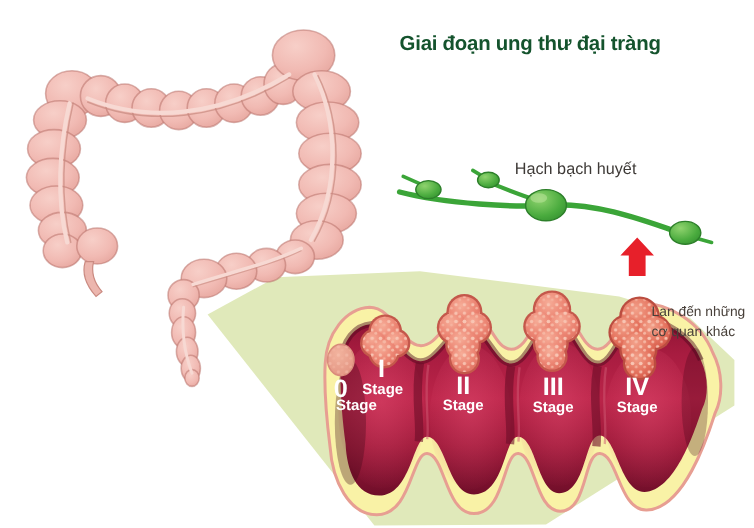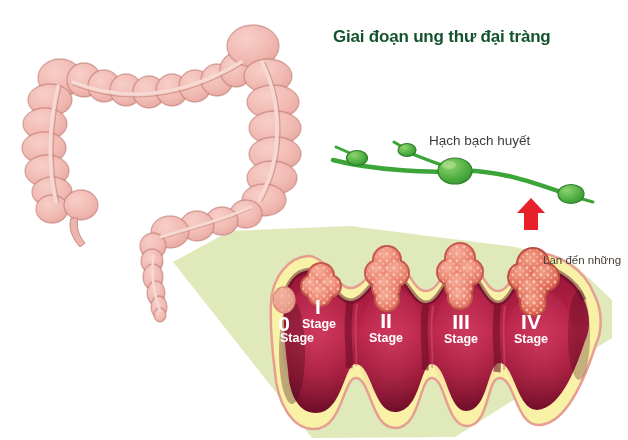--- a/index.html
+++ b/index.html
@@ -310,15 +310,16 @@
     <ellipse cx="449" cy="165" rx="7" ry="4" fill="#b9e49b" opacity="0.55"></ellipse>
   </g>
 
   <polygon points="531,198 545,213 538,213 538,230 524,230 524,213 517,213" fill="#e7202a"></polygon>
 </svg>
 
 <div class="page-title">Giai đoạn ung thư đại tràng</div>
 <div class="lymph-label">Hạch bạch huyết</div>
 <div class="spread-caption">
   <div>Lan đến những</div>
+  <div>cơ quan khác</div>
 </div>
 
 </div>
 
 </body></html>

